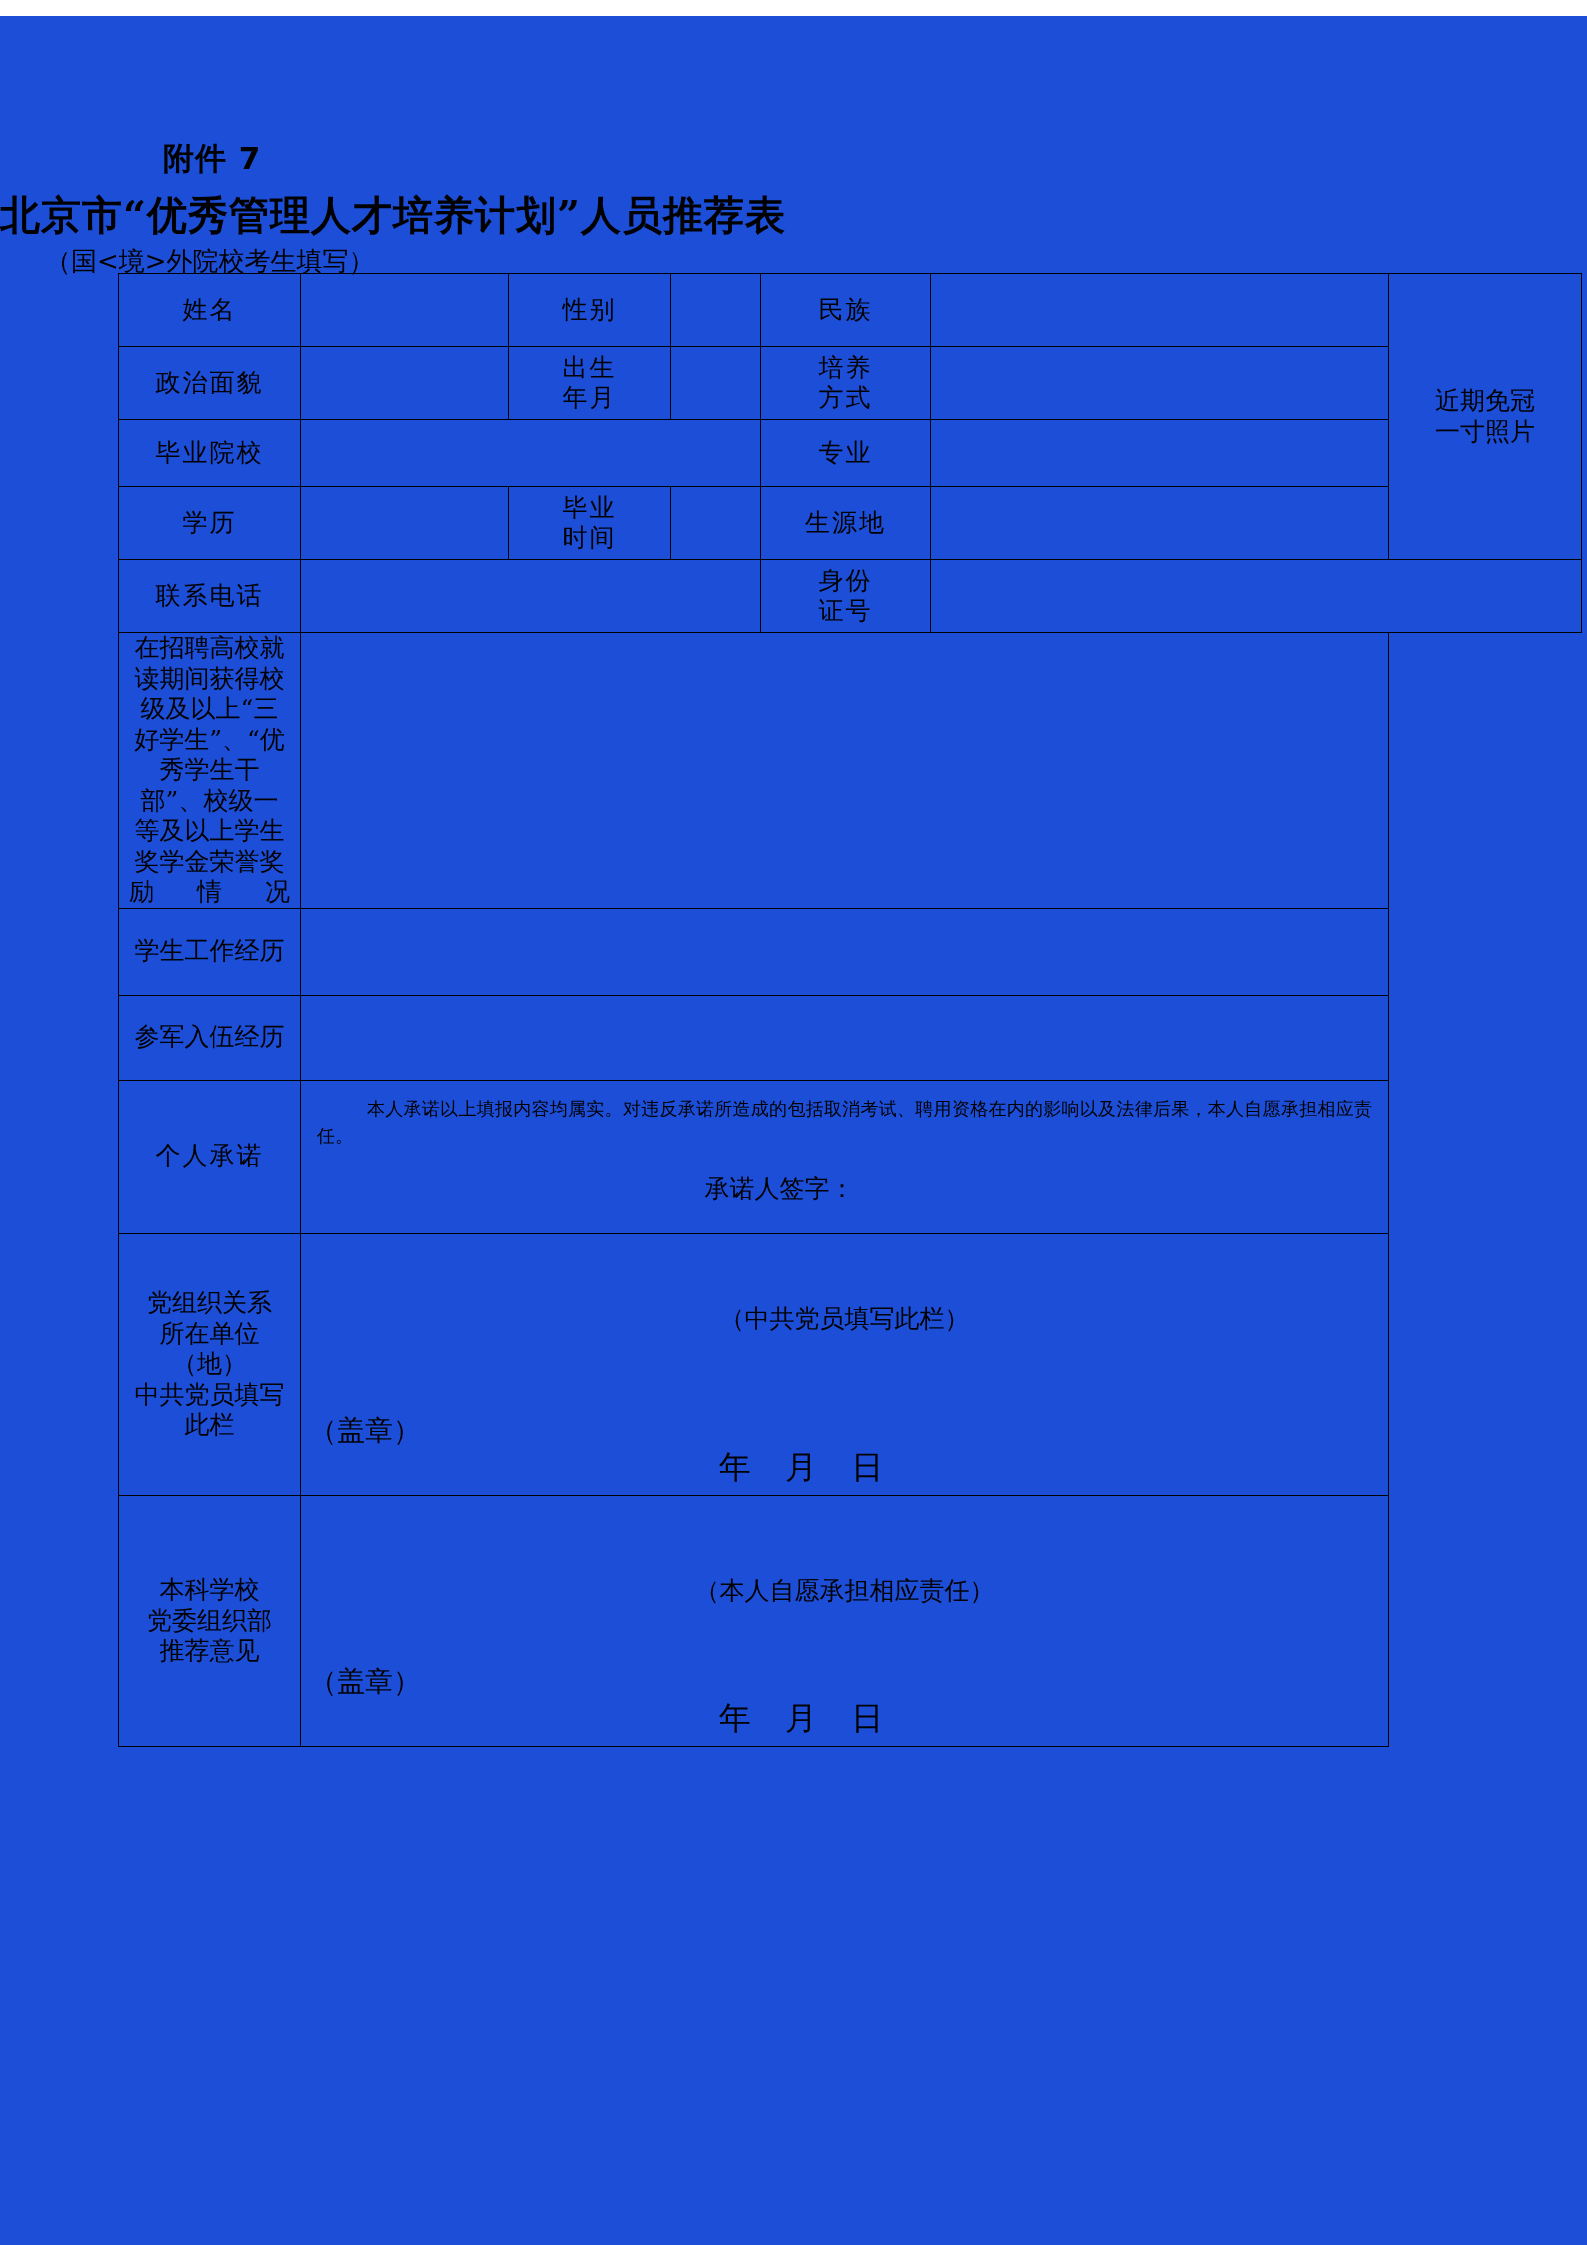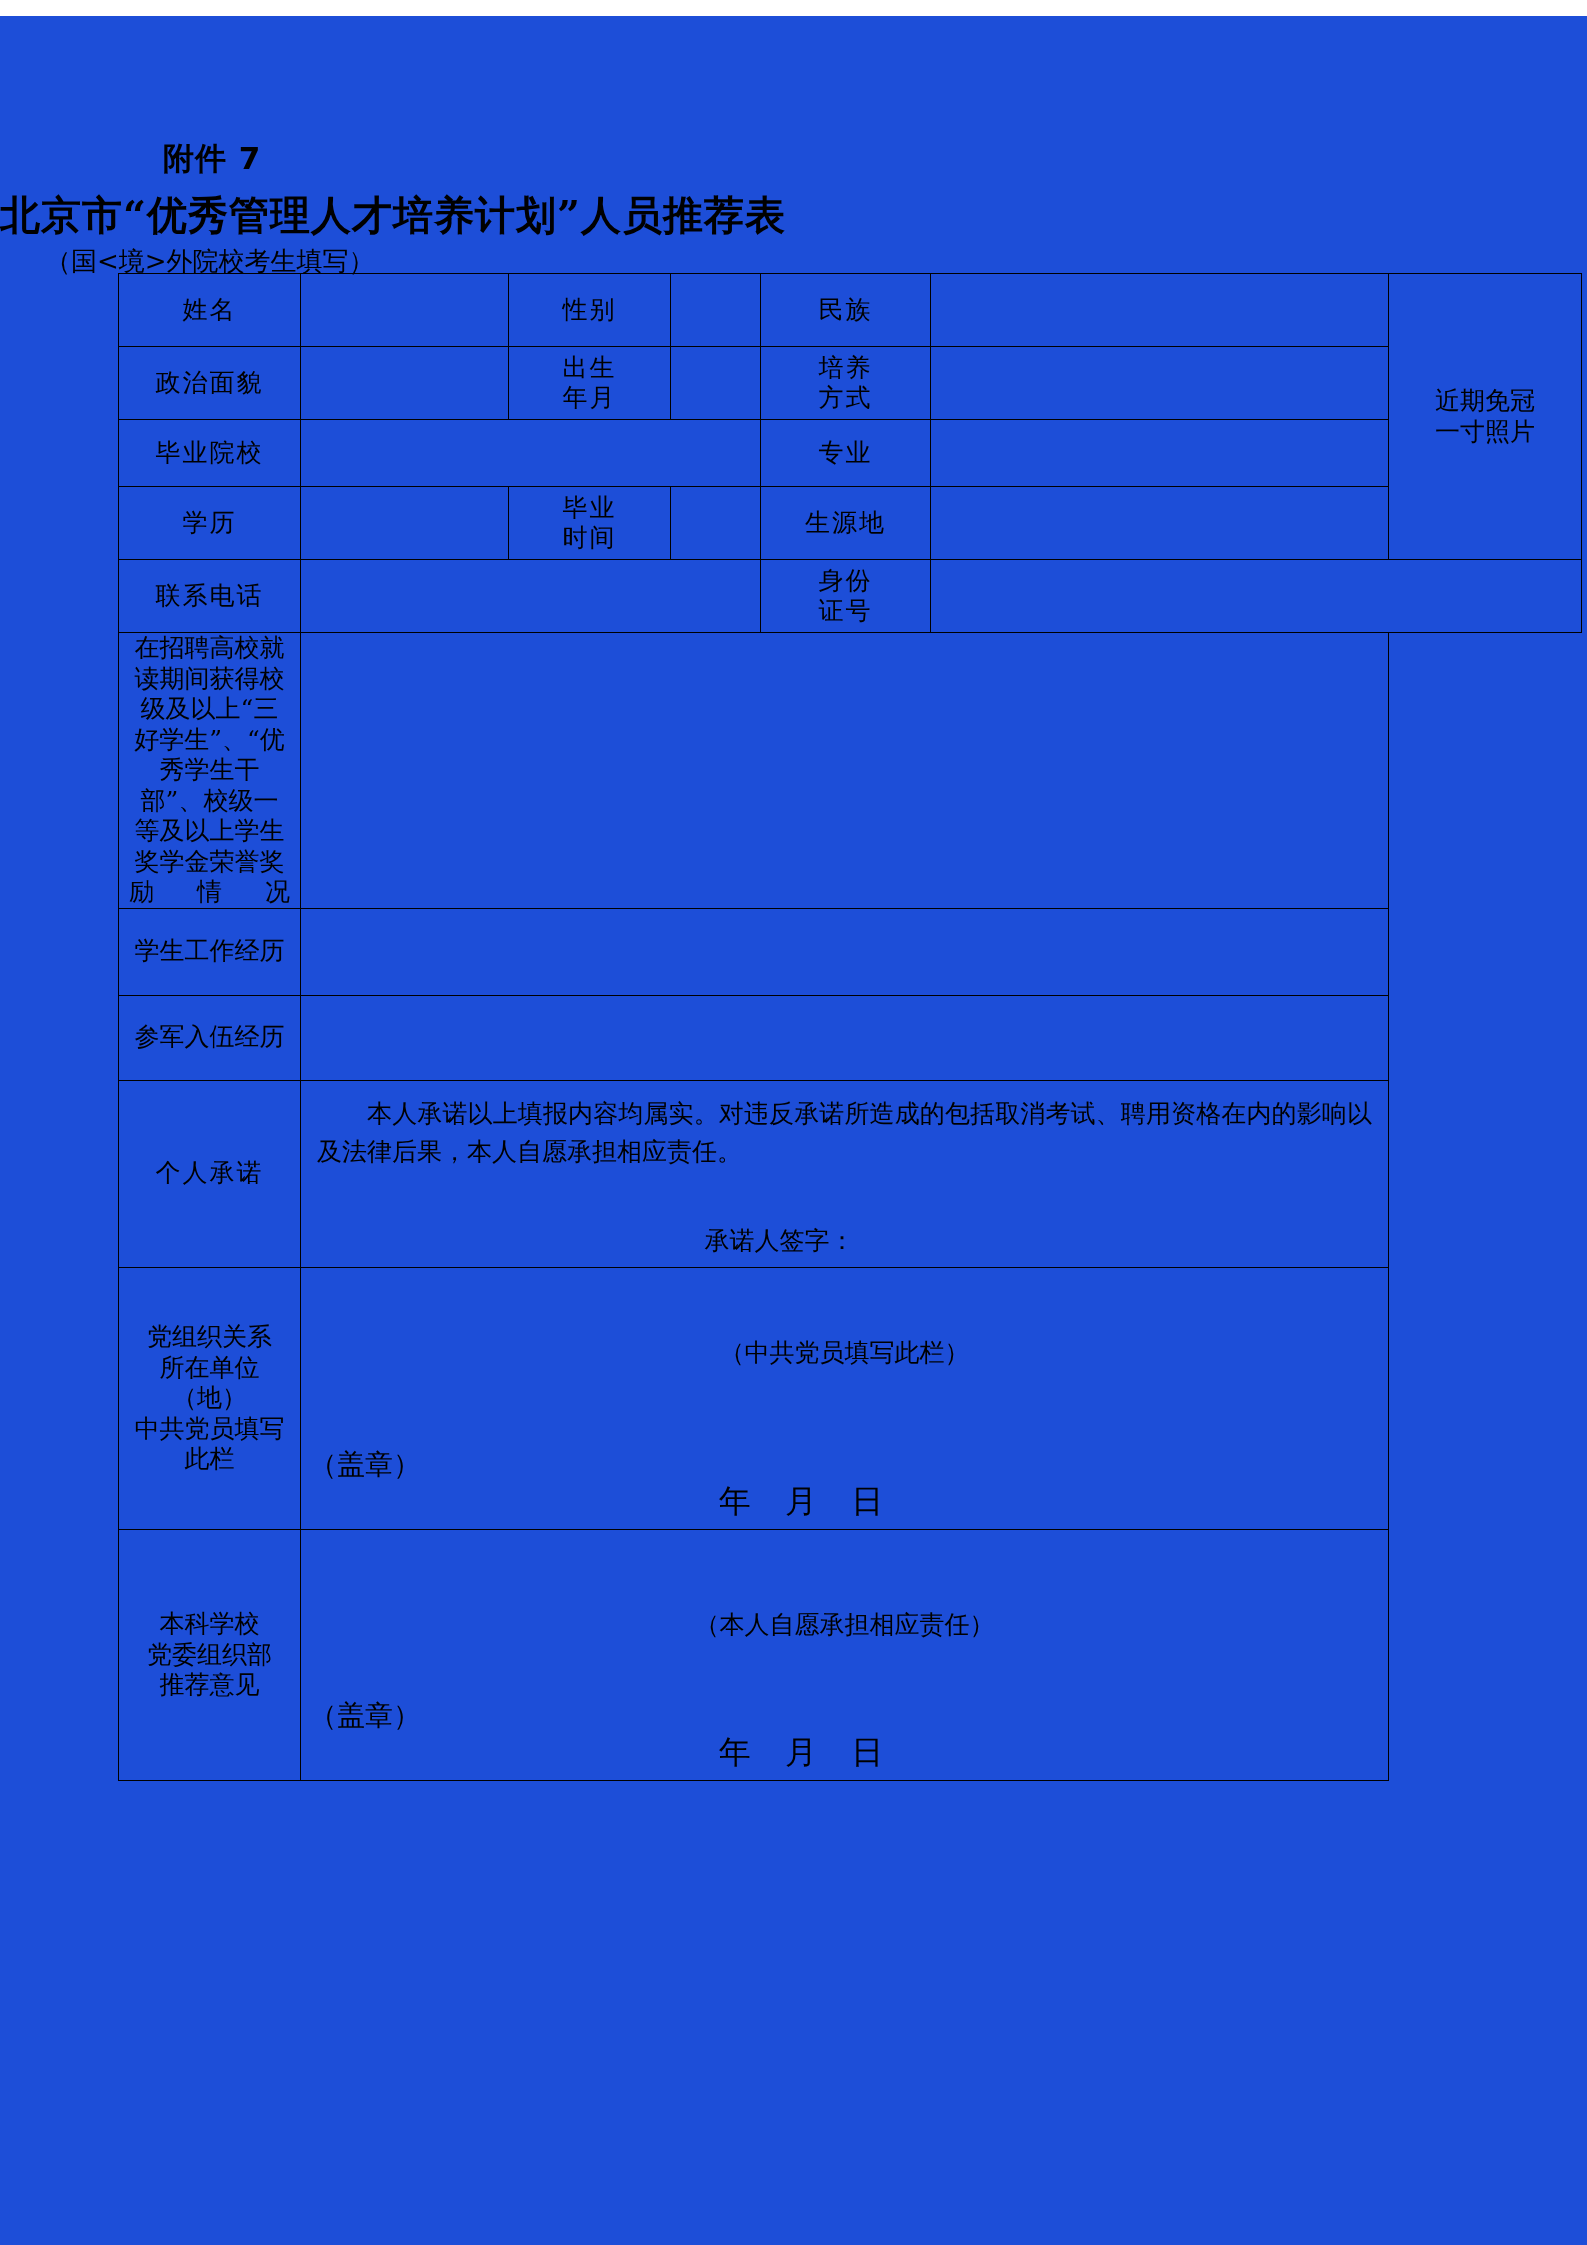--- a/index.html
+++ b/index.html
@@ -77,29 +77,29 @@
     text-align-last: justify;
     padding: 0 10px !important;
     letter-spacing: 0px;
   }
   .commit-cell {
     text-align: left !important;
     vertical-align: top !important;
     padding: 14px 16px 10px 16px !important;
   }
   .commit-body {
-    font-size: 25px;
+    font-size: 18px;
     line-height: 1.55;
     text-indent: 50px;
     text-align: justify;
   }
   .commit-sign {
     font-size: 25px;
     text-align: center;
-    margin-top: 54px;
+    margin-top: 24px;
     padding-right: 130px;
   }
   .party-cell {
     vertical-align: top !important;
     padding: 8px !important;
     position: relative;
   }
   .party-note {
     font-size: 25px;
     text-align: center;

